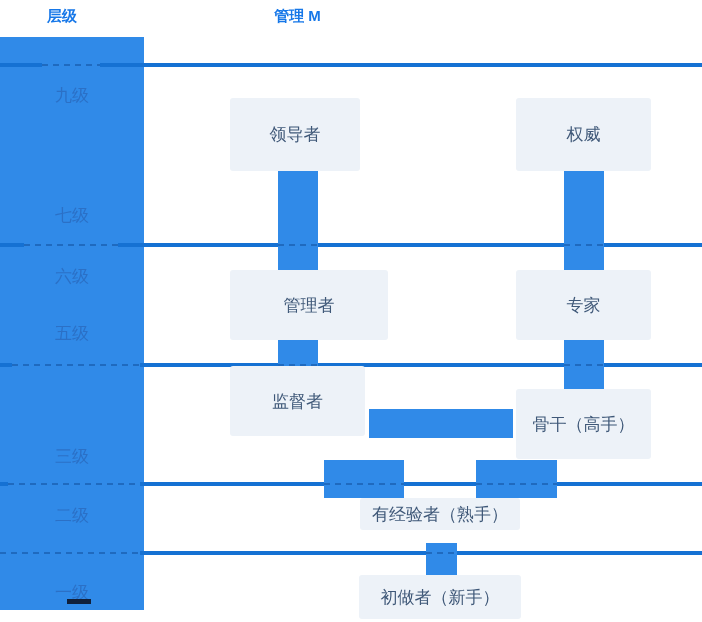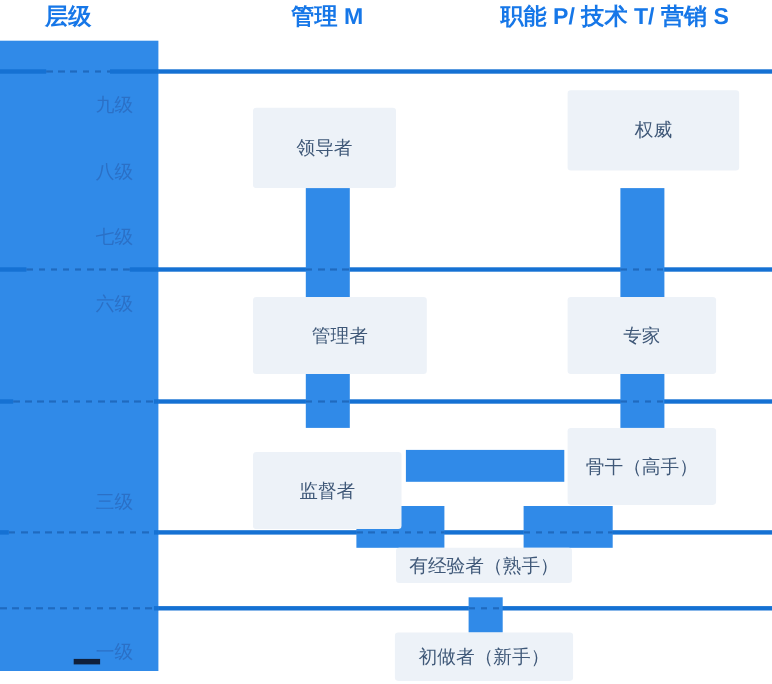--- a/index.html
+++ b/index.html
@@ -6,21 +6,21 @@
   .stage{
     position:relative;
     width:702px;height:622px;
     overflow:hidden;
     background:#fff;
     font-family:"Liberation Sans", sans-serif;
   }
   
   .hdr{
     position:absolute;top:2px;height:28px;line-height:28px;
-    font-size:21px;font-weight:bold;
+    font-size:15px;font-weight:bold;
     color:var(--c-header_text,#1677E8);
     white-space:nowrap;
   }
   .hdr-level{left:0;width:124px;text-align:center;}
   .hdr-mgmt{left:230px;width:135px;text-align:center;}
   .hdr-func{left:455px;}
   
   .hline{
     position:absolute;left:0;width:702px;height:4px;
     background:var(--c-line,#1571D3);
@@ -30,21 +30,20 @@
   .bar, .conn{
     position:absolute;
     background:var(--c-bar,#308AE8);
     z-index:1;
   }
   .lvl{
     position:absolute;left:0;width:144px;height:20px;line-height:20px;
     text-align:center;font-size:17px;
     color:var(--c-level_text,#2B70C6);
     z-index:2;
-    padding-left:32px;
   }
   
   .dash{
     position:absolute;height:2px;
     background:repeating-linear-gradient(to right,
       var(--c-dash,#1F6ABF) 0 6px, transparent 6px 11px);
     z-index:2;
   }
   .nub{
     position:absolute;height:4px;
@@ -68,34 +67,34 @@
     z-index:4;
   }
 </style>
 </head>
 <body>
 
 <div class="stage">
 
   <div class="hdr hdr-level">层级</div>
   <div class="hdr hdr-mgmt">管理 M</div>
-  <div class="hdr hdr-func">职能 P/ 技术 T/ 营销 S</div>
 
   <div class="hline" style="top:63px"></div>
   <div class="hline" style="top:243px"></div>
   <div class="hline" style="top:363px"></div>
   <div class="hline" style="top:482px"></div>
   <div class="hline" style="top:551px"></div>
 
   <div class="bar" style="left:0;top:37px;width:144px;height:573px">
     <span class="lvl" style="top:49px">九级</span>
-    <span class="lvl" style="top:110px">八级</span>
     <span class="lvl" style="top:169px">七级</span>
     <span class="lvl" style="top:230px">六级</span>
+    <span class="lvl" style="top:287px">五级</span>
     <span class="lvl" style="top:410px">三级</span>
+    <span class="lvl" style="top:469px">二级</span>
     <span class="lvl" style="top:546px">一级</span>
   </div>
 
   <div class="conn" style="left:278px;top:171px;width:40px;height:99px"></div>
   <div class="conn" style="left:564px;top:171px;width:40px;height:99px"></div>
   <div class="conn" style="left:278px;top:340px;width:40px;height:49px"></div>
   <div class="conn" style="left:564px;top:340px;width:40px;height:49px"></div>
   <div class="conn" style="left:369px;top:409px;width:144px;height:29px"></div>
   <div class="conn" style="left:324px;top:460px;width:80px;height:38px"></div>
   <div class="conn" style="left:476px;top:460px;width:81px;height:38px"></div>
@@ -121,23 +120,23 @@
   <div class="dash" style="left:8px;top:483px;width:132px"></div>
   <div class="nub" style="left:140px;top:482px;width:4px"></div>
   <div class="dash" style="left:324px;top:483px;width:80px"></div>
   <div class="dash" style="left:476px;top:483px;width:81px"></div>
 
   <div class="dash" style="left:0;top:552px;width:140px"></div>
   <div class="nub" style="left:140px;top:551px;width:4px"></div>
   <div class="dash" style="left:426px;top:552px;width:31px"></div>
 
   <div class="box" style="left:230px;top:98px;width:130px;height:73px">领导者</div>
-  <div class="box" style="left:516px;top:82px;width:156px;height:73px">权威</div>
+  <div class="box" style="left:516px;top:98px;width:135px;height:73px">权威</div>
   <div class="box" style="left:230px;top:270px;width:158px;height:70px">管理者</div>
   <div class="box" style="left:516px;top:270px;width:135px;height:70px">专家</div>
-  <div class="box" style="left:230px;top:411px;width:135px;height:70px">监督者</div>
+  <div class="box" style="left:230px;top:366px;width:135px;height:70px">监督者</div>
   <div class="box" style="left:516px;top:389px;width:135px;height:70px">骨干（高手）</div>
   <div class="box" style="left:360px;top:498px;width:160px;height:32px">有经验者（熟手）</div>
   <div class="box" style="left:359px;top:575px;width:162px;height:44px">初做者（新手）</div>
 
   <div class="artifact"></div>
 
 </div>
 
 </body></html>

